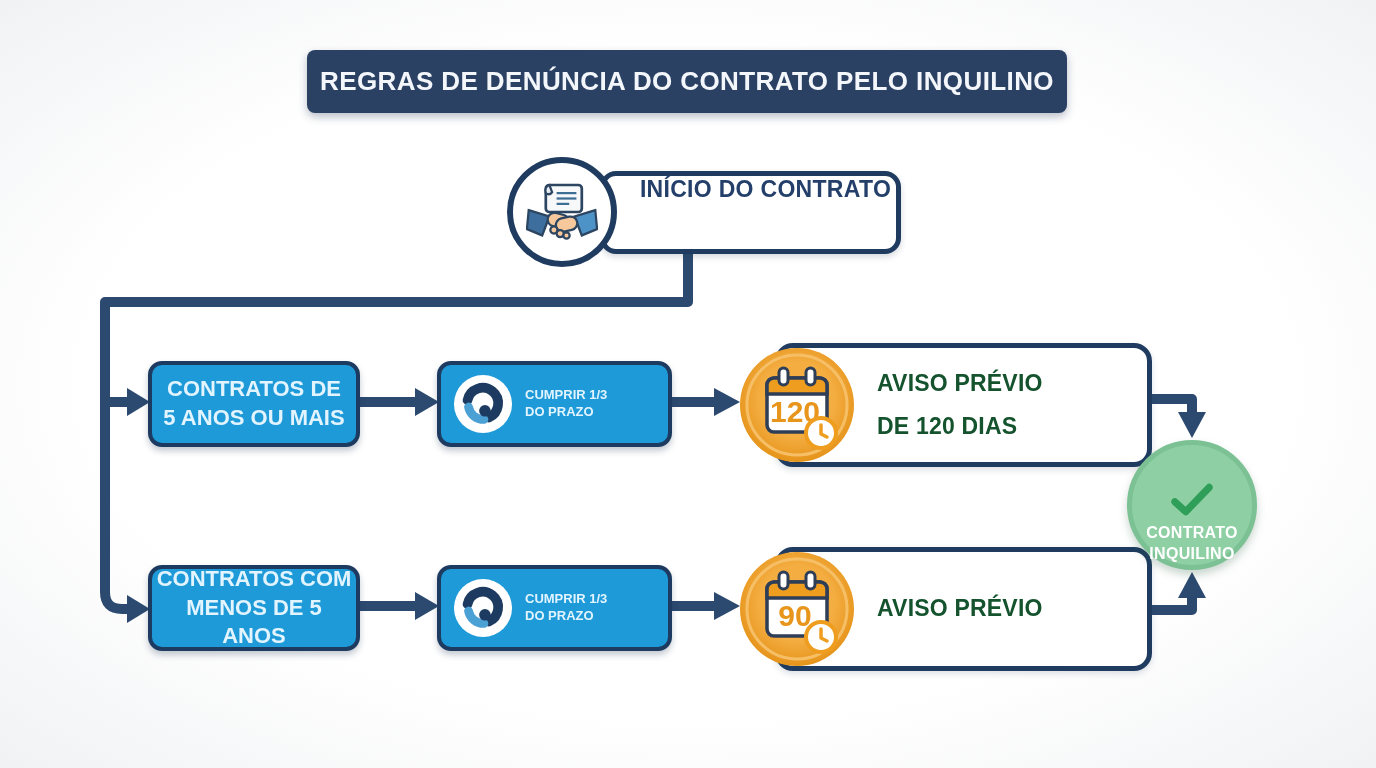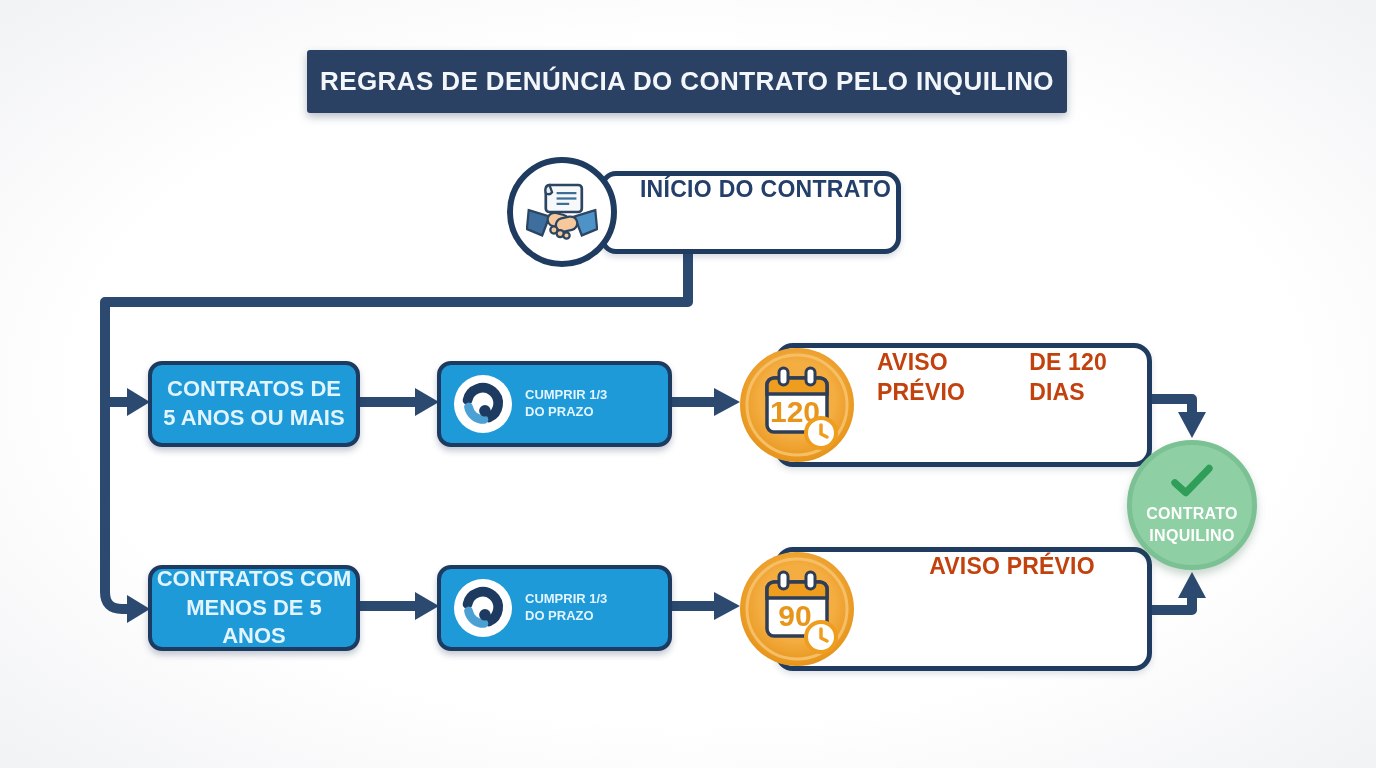--- a/index.html
+++ b/index.html
@@ -7,21 +7,21 @@
     width:1376px;height:768px;overflow:hidden;
     font-family:"Liberation Sans",sans-serif;
     background:radial-gradient(ellipse at center,#ffffff 62%,#f1f2f4 100%);
     position:relative;
   }
   .canvas{position:absolute;inset:0;width:1376px;height:768px;}
   .connectors{position:absolute;left:0;top:0;z-index:1;}
 
   .title-banner{
     position:absolute;left:307px;top:50px;width:760px;height:63px;z-index:3;
-    background:#2b4163;border-radius:3px;
+    background:#2b4163;border-radius:8px;
     box-shadow:0 4px 8px rgba(25,45,75,.30);
     display:flex;align-items:center;justify-content:center;
     color:#f3f6fa;font-size:26px;font-weight:bold;letter-spacing:.4px;white-space:nowrap;
   }
 
   .start-box{
     position:absolute;left:600px;top:171px;width:261px;height:73px;z-index:2;
     background:#ffffff;border:5px solid #1f3c60;border-radius:16px;
     box-shadow:0 3px 6px rgba(25,45,75,.18);
     display:flex;justify-content:center;
@@ -43,32 +43,32 @@
   .cond-box{left:148px;width:204px;height:78px;font-size:22px;}
   .cond-1{top:361px;} .cond-2{top:565px;}
   .req-box{left:437px;width:215px;height:78px;font-size:13px;flex-direction:row;justify-content:flex-start;gap:12px;padding-left:12px;text-align:left;}
   .req-1{top:361px;} .req-2{top:565px;}
   .req-label{display:flex;flex-direction:column;}
 
   .notice-box{
     position:absolute;left:775px;width:270px;height:114px;z-index:2;
     background:#ffffff;border:5px solid #1f3c60;border-radius:18px;
     box-shadow:0 3px 6px rgba(25,45,75,.15);
-    display:flex;flex-direction:row;justify-content:center;
-    padding-left:97px;color:#c2410c;font-size:23px;font-weight:bold;line-height:1.3;letter-spacing:.2px;gap:13px;
+    display:flex;flex-direction:column;justify-content:center;
+    padding-left:97px;color:#14532d;font-size:23px;font-weight:bold;line-height:1.3;letter-spacing:.2px;gap:13px;
   }
   .notice-1{top:343px;} .notice-2{top:547px;}
   .cal-circle{position:absolute;left:738px;width:118px;height:118px;z-index:4;}
   .cal-1{top:346px;text-align:right;} .cal-2{top:550px;}
 
   .result-circle{
     position:absolute;left:1127px;top:440px;width:120px;height:120px;z-index:2;
     background:#8ecfa4;border:5px solid #7bc193;border-radius:50%;
     box-shadow:0 5px 9px rgba(40,90,60,.25);
-    display:flex;flex-direction:column;align-items:center;justify-content:center;
+    display:flex;flex-direction:column;align-items:center;justify-content:flex-end;
     color:#ffffff;font-size:16px;font-weight:bold;text-align:center;line-height:1.35;letter-spacing:.3px;
   }
   .ln{display:block;}
 </style>
 </head>
 <body>
 
 <div class="canvas">
 
   <svg class="connectors" width="1376" height="768" viewBox="0 0 1376 768">

